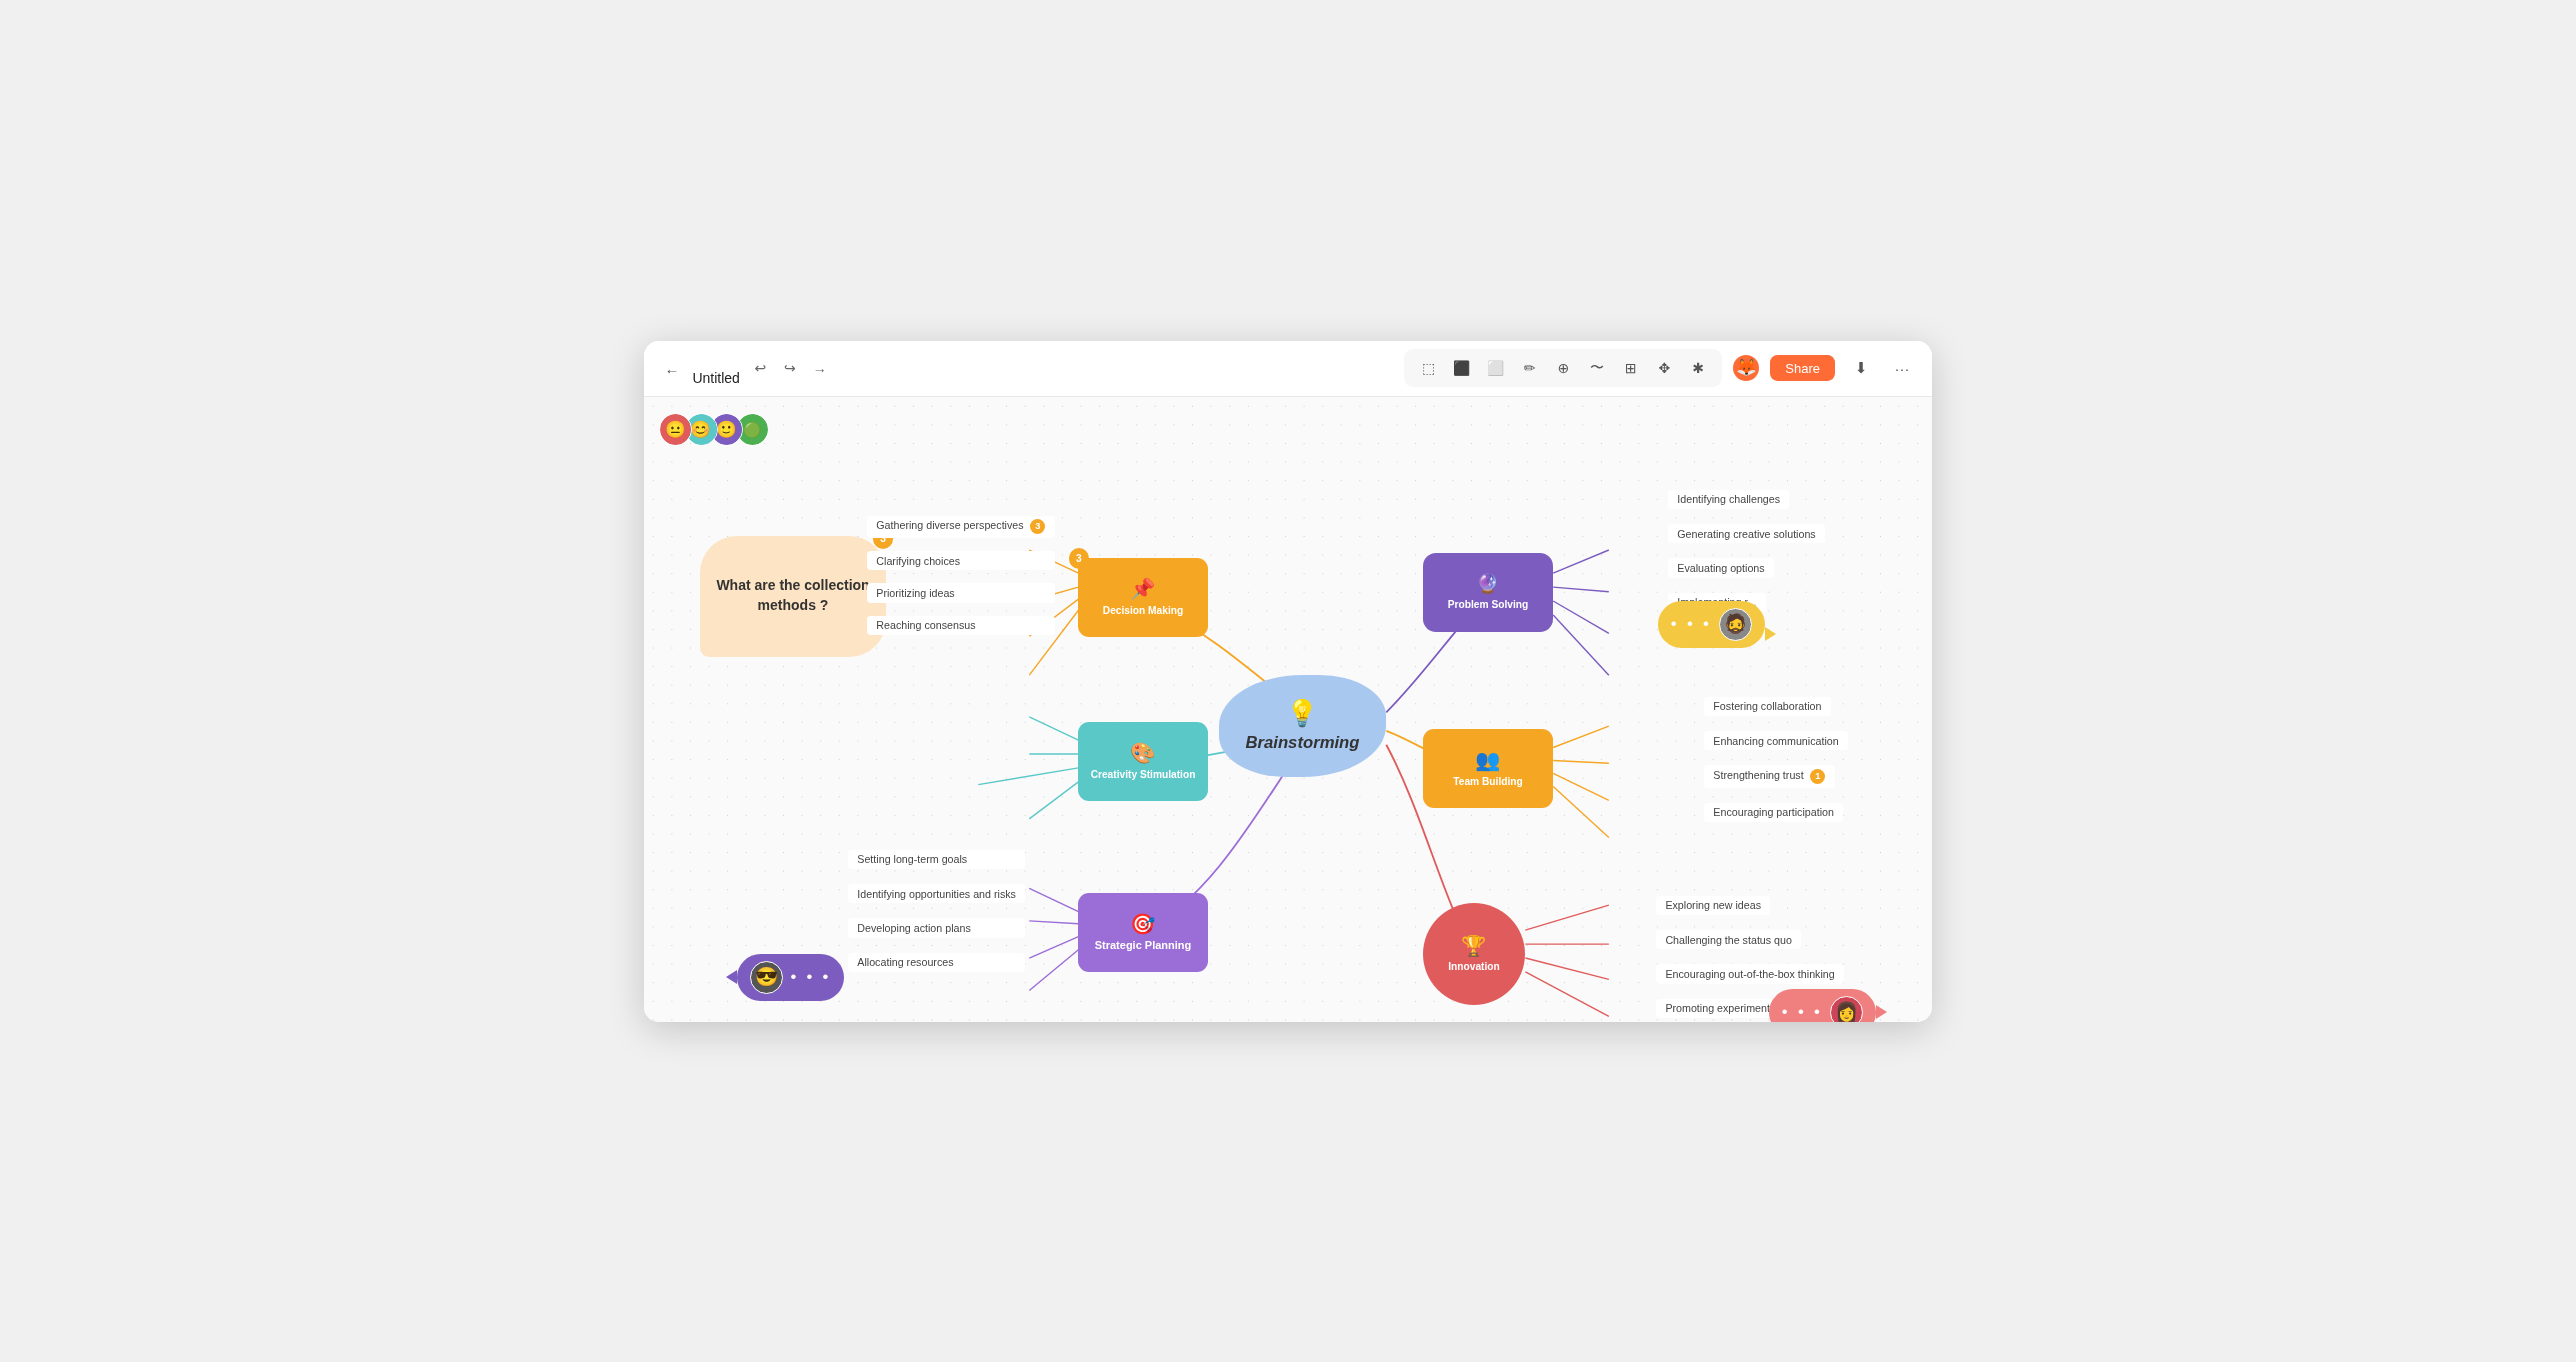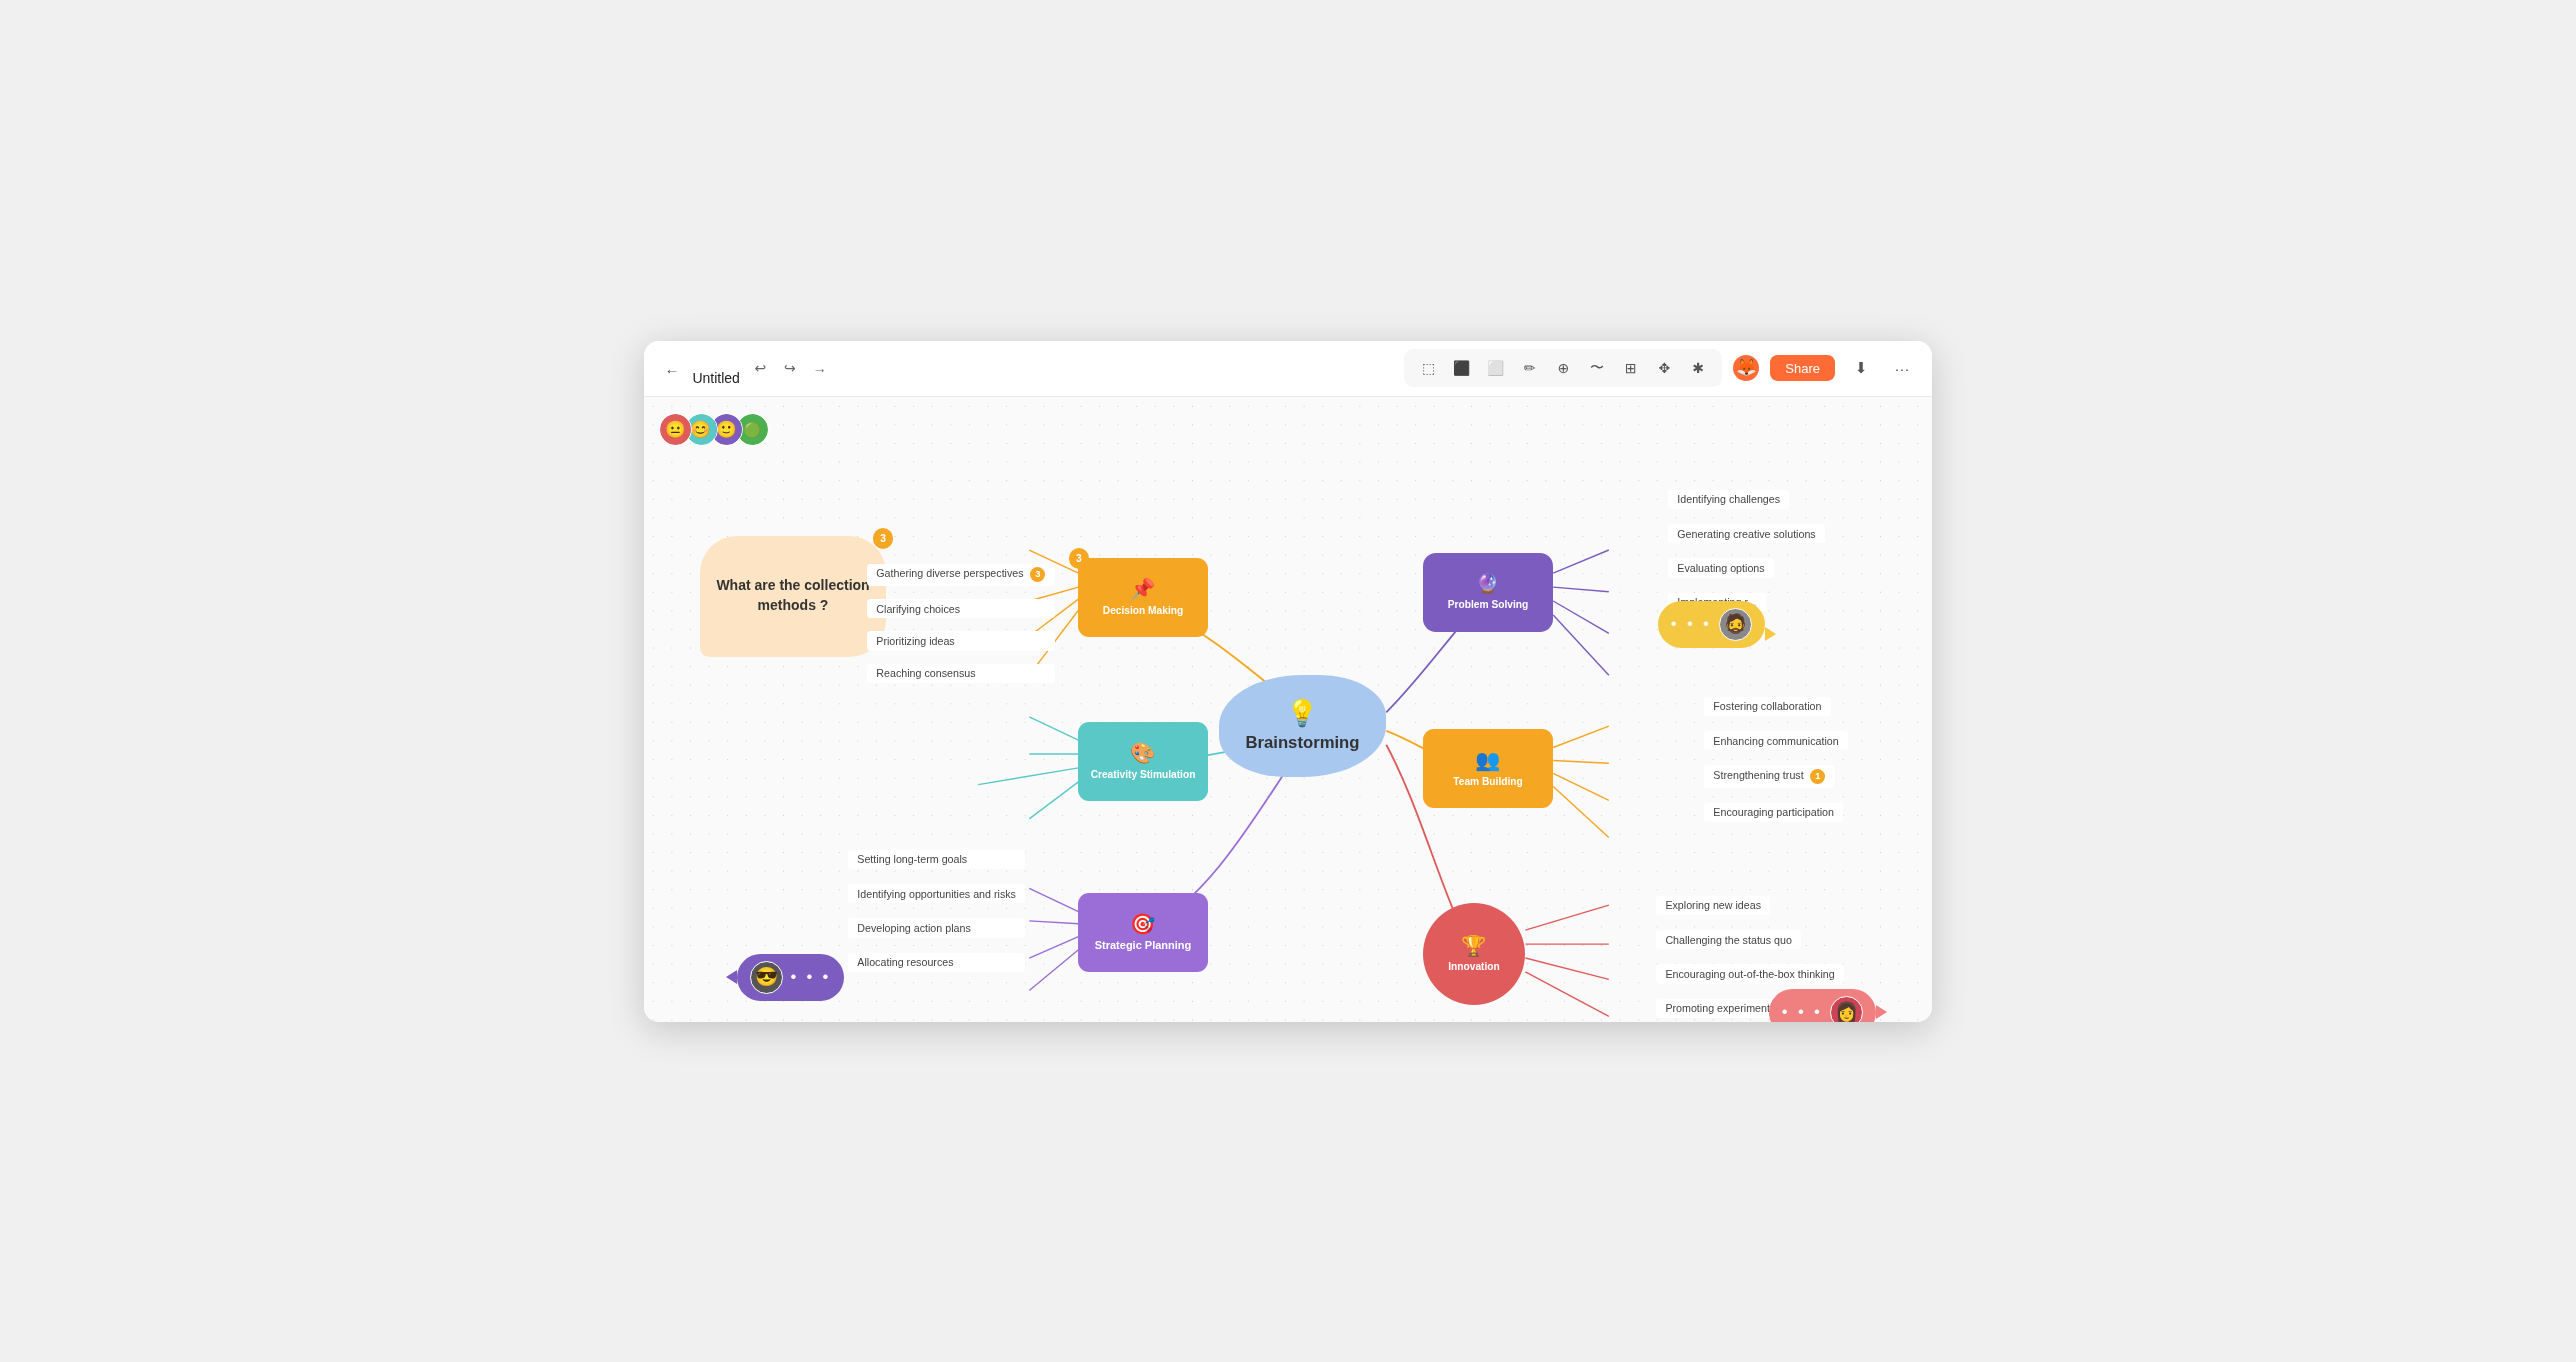--- a/index.html
+++ b/index.html
@@ -166,20 +166,21 @@
       width: 167px; height: 102px;
       display: flex; flex-direction: column;
       align-items: center; justify-content: center;
       gap: 3.7px;
     }
     .central-blob .icon { font-size: 26px; }
     .central-label {
       font-size: 16.7px;
       font-weight: 700;
       color: #333;
+      font-style: italic;
     }
 
     
     .branch-node {
       border-radius: 11px;
       width: 130px; height: 79px;
       flex-direction: column;
       gap: 3.7px;
       color: white;
       font-weight: 600;
@@ -257,21 +258,21 @@
       position: absolute;
       top: 0; left: 0;
       width: 100%; height: 100%;
       pointer-events: none;
     }
 
     
     .leaves-left-decision {
       position: absolute;
       left: 223px; top: 119px;
-      display: flex; flex-direction: column; gap: 13px; margin-top: 48px;
+      display: flex; flex-direction: column; gap: 13px;
     }
     .leaves-left-creativity {
       position: absolute;
       left: 186px; top: 278px;
       display: flex; flex-direction: column; gap: 15px;
     }
     .leaves-left-strategic {
       position: absolute;
       left: 204px; top: 453px;
       display: flex; flex-direction: column; gap: 15px;

